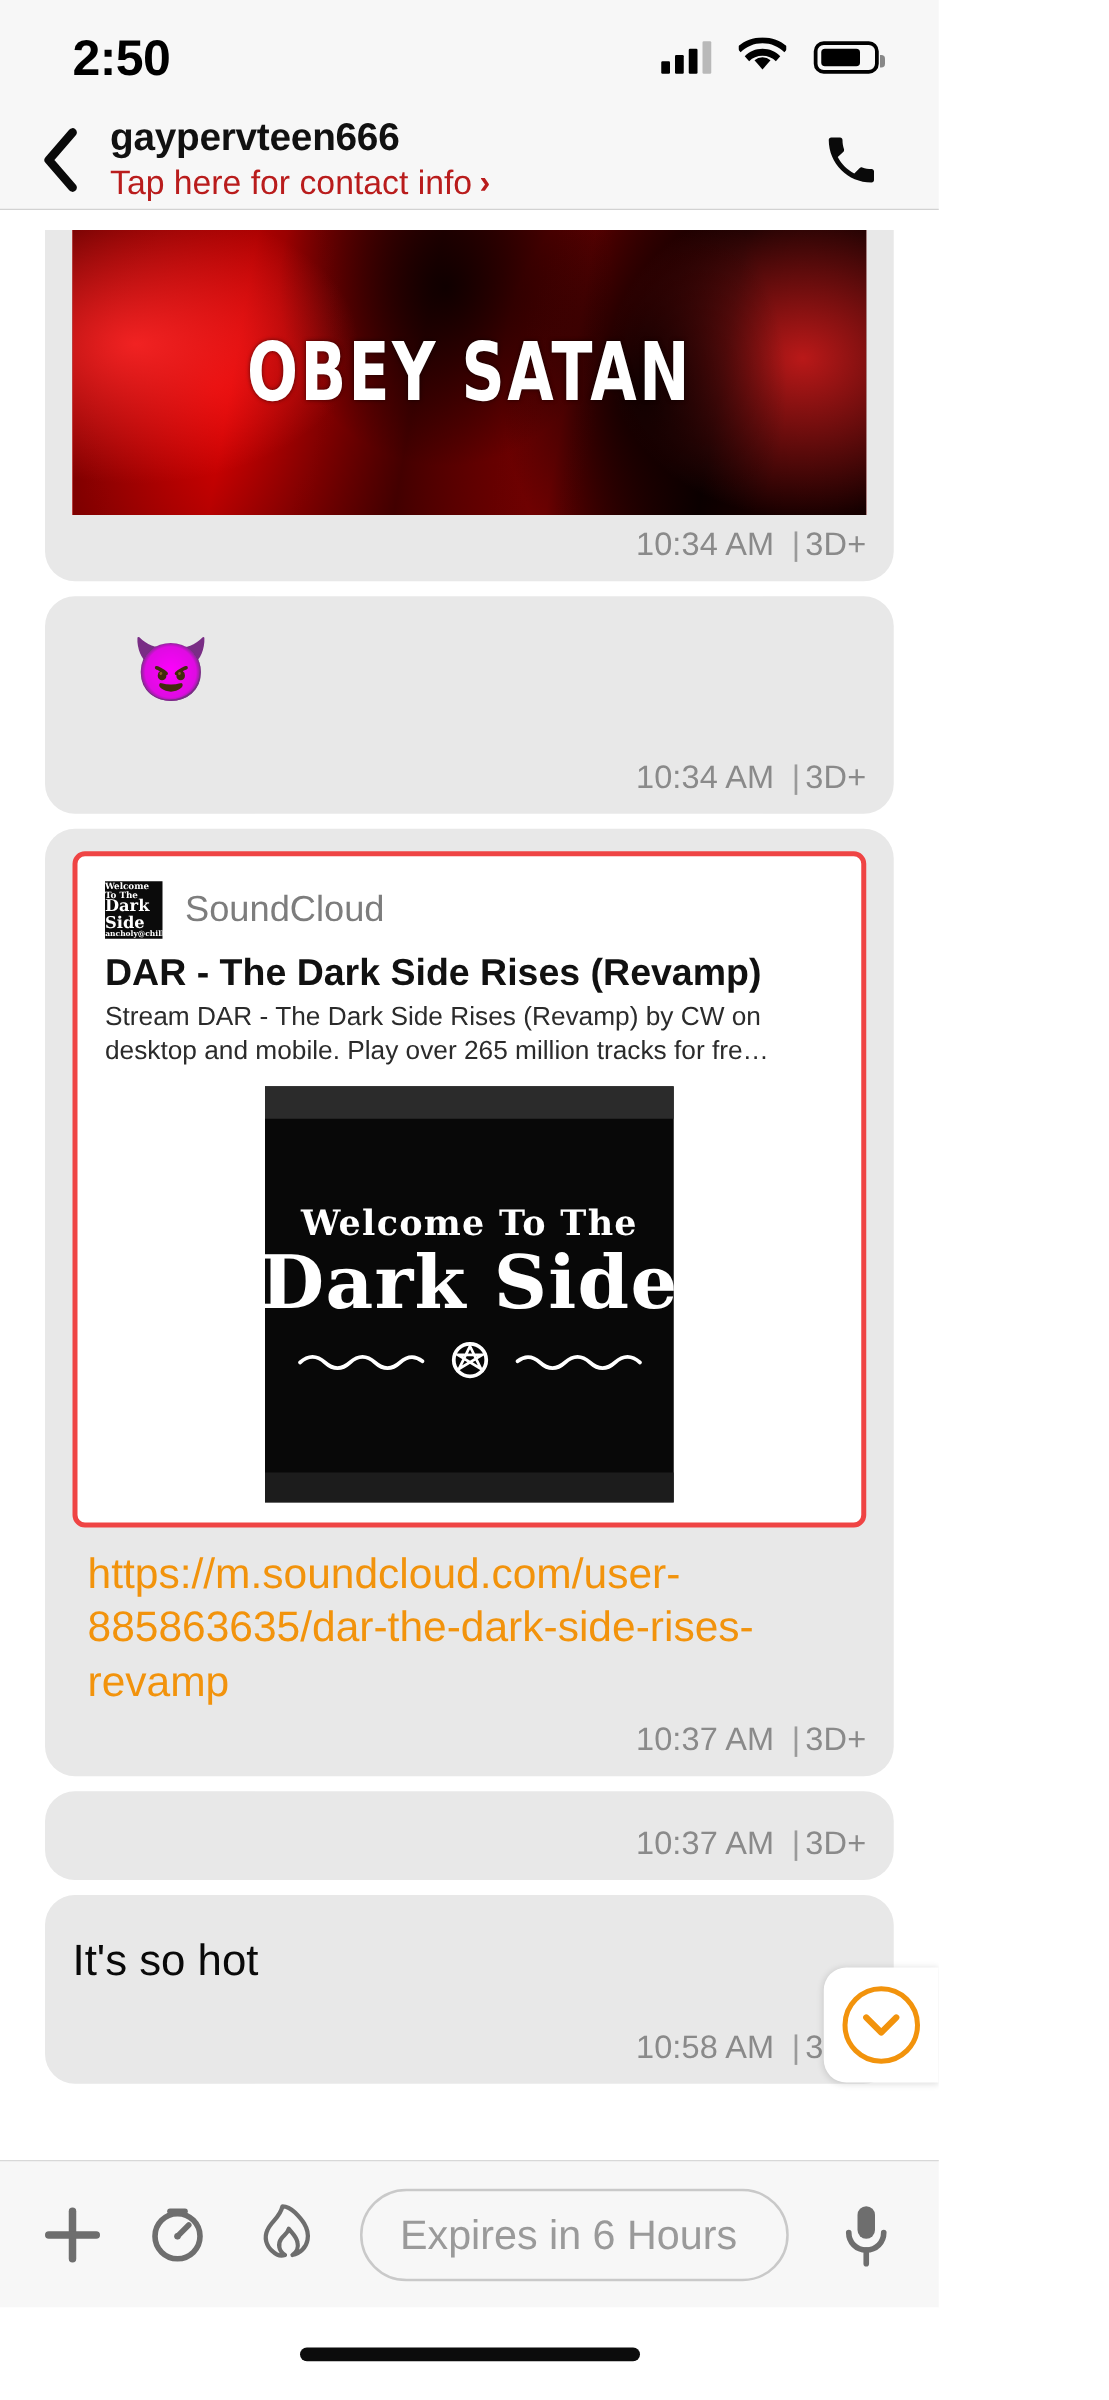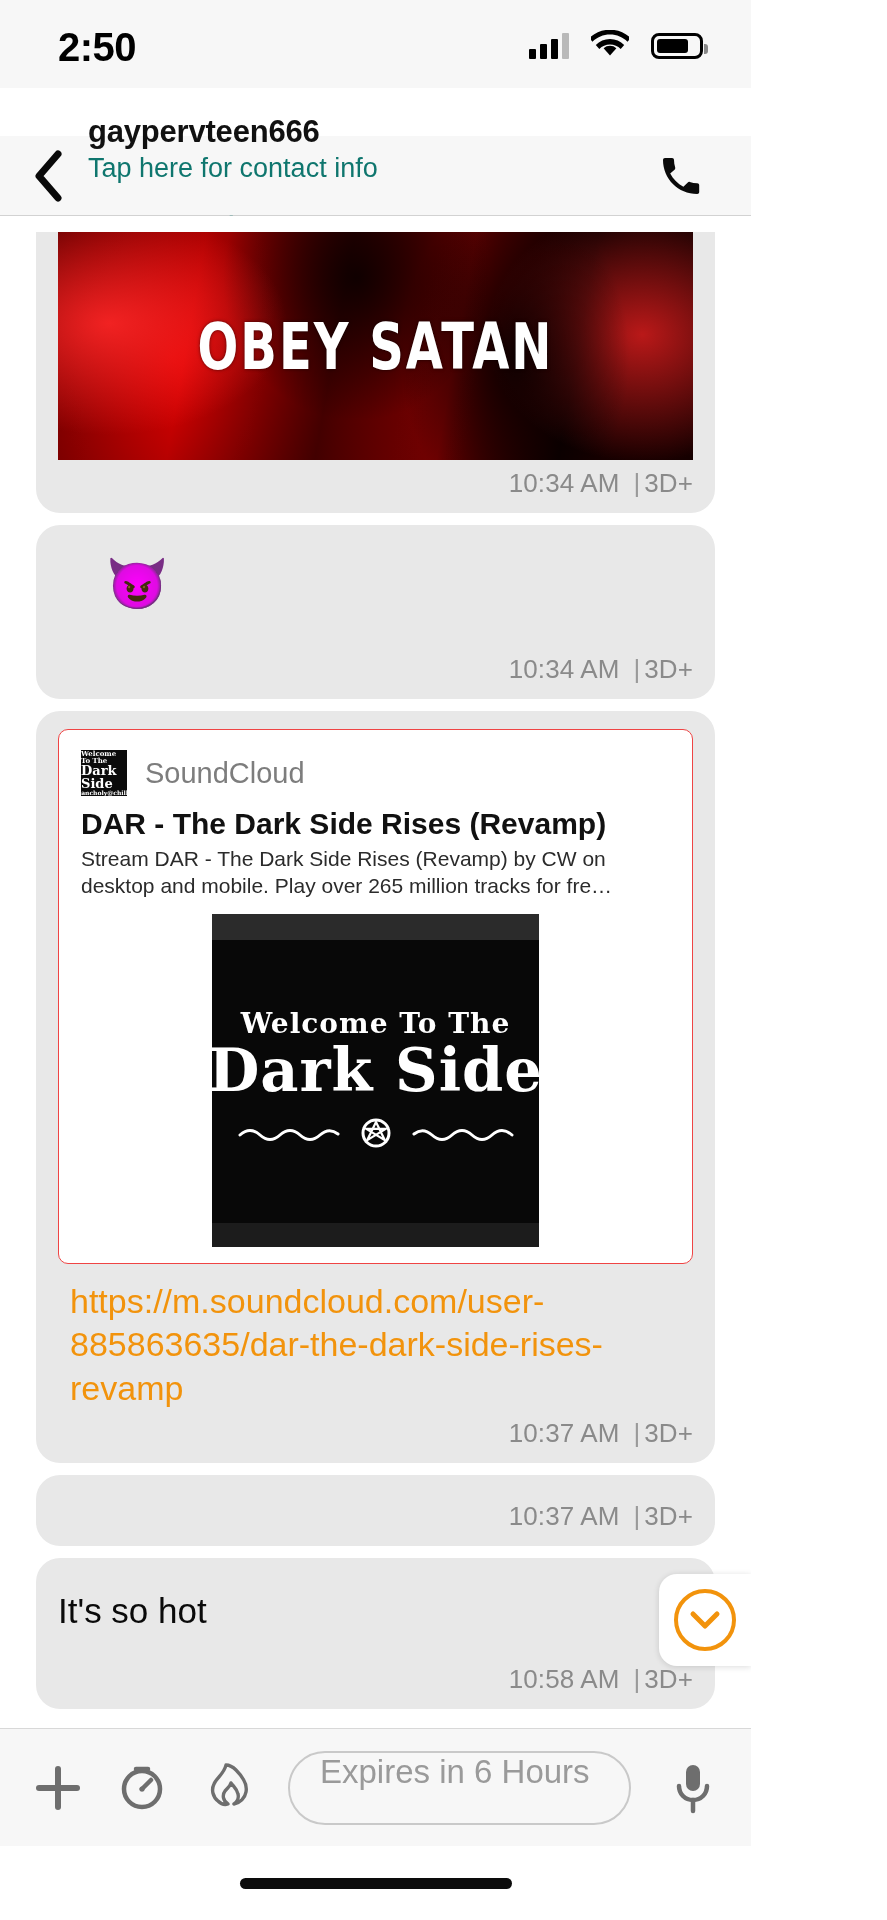--- a/index.html
+++ b/index.html
@@ -51,29 +51,28 @@
   .batt span{ display:block;height:100%;width:78%;background:#000;border-radius:3px;}
 
   
   .navbar{
     flex:0 0 80px; height:80px;
     background:#f7f7f7;
     border-bottom:1px solid #d2d2d2;
     display:flex; align-items:center;
     padding:0 40px 0 18px;
     position:relative;
-    margin-top:48px;
   }
   .back-btn{
     width:60px;height:60px;display:flex;align-items:center;justify-content:center;
     flex:0 0 60px;
   }
   .nav-titles{ margin-left:10px; display:flex; flex-direction:column; justify-content:center;}
   .nav-title{ font-size:31px; font-weight:700; color:#111; line-height:1.12; letter-spacing:-0.2px;}
-  .nav-sub{ font-size:27px; color:#0f766e; line-height:1.2; display:flex; align-items:center; gap:20px; margin-top:2px;flex-direction:column;}
+  .nav-sub{ font-size:27px; color:#b91c1c; line-height:1.2; display:flex; align-items:center; gap:6px; margin-top:2px;}
   .nav-sub .chev{ font-size:26px; font-weight:600; }
   .call-btn{ margin-left:auto; width:60px;height:60px; display:flex;align-items:center;justify-content:center;}
 
   
   .thread{
     flex:1 1 auto; position:relative;
     background:#ffffff;
     overflow:hidden;
     padding:0 36px;
   }
@@ -124,21 +123,21 @@
     text-shadow:0 0 3px rgba(0,0,0,.6);
   }
 
   
   .emoji-line{ font-size:50px; line-height:1.1; padding:14px 0 34px 48px;}
 
   
   .sc-wrap{ padding:18px 22px 0 22px; }
   .sc-card{
     background:#fff;
-    border:1px solid #ef4444;
+    border:4px solid #ef4444;
     border-radius:10px;
     padding:20px 22px 16px 22px;
   }
   .sc-head{ display:flex; align-items:center; gap:18px; margin-bottom:8px;}
   .sc-favicon{
     width:46px;height:46px;flex:0 0 46px;background:#0b0b0b;
     display:flex;flex-direction:column;align-items:center;justify-content:center;
     overflow:hidden;
   }
   .sc-favicon b{ color:#fff; font-family:"DejaVu Serif", serif; font-weight:700; line-height:1;}
@@ -203,21 +202,21 @@
     display:flex; align-items:center;
     padding:0 30px;
     gap:28px;
   }
   .c-icon{ width:56px;height:56px;display:flex;align-items:center;justify-content:center;flex:0 0 auto;}
   .c-input{
     flex:1 1 auto; height:74px;
     background:#f7f7f7;
     border:2px solid #c9c9c9;
     border-radius:40px;
-    display:flex; 
+    display:flex; align-items:center;
     padding:0 30px;
     margin:0 6px;
   }
   .c-placeholder{ font-size:33px; color:#9a9a9a; }
 
   
   .home-area{ flex:0 0 74px; background:#fff; display:flex; align-items:center; justify-content:center;}
   .home-bar{ width:272px;height:11px;background:#0c0c0c;border-radius:8px;}
 </style>
 </head>

